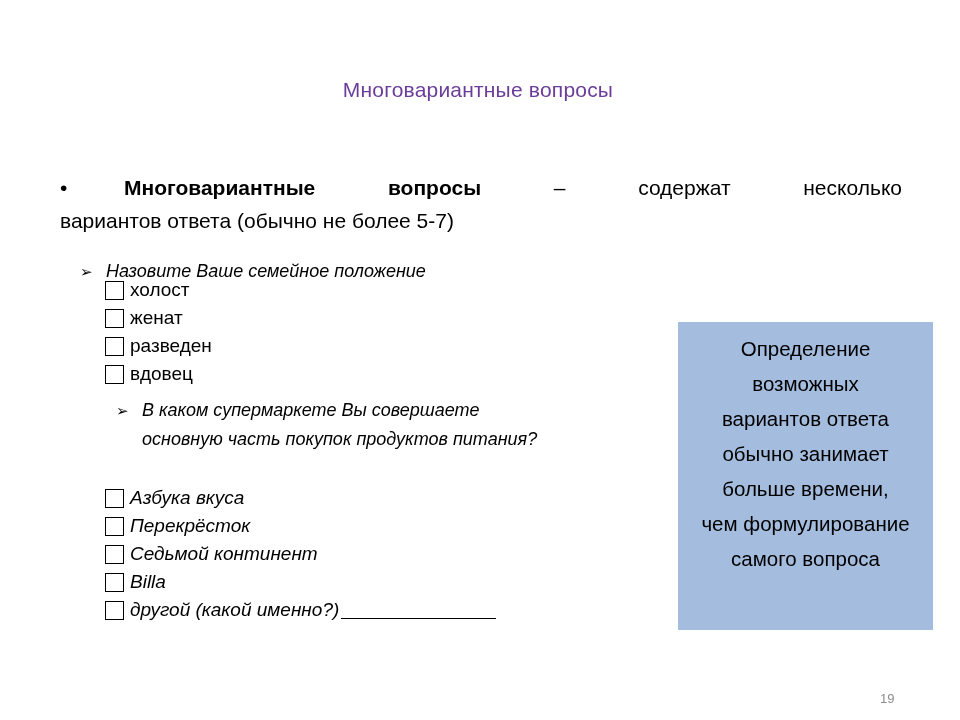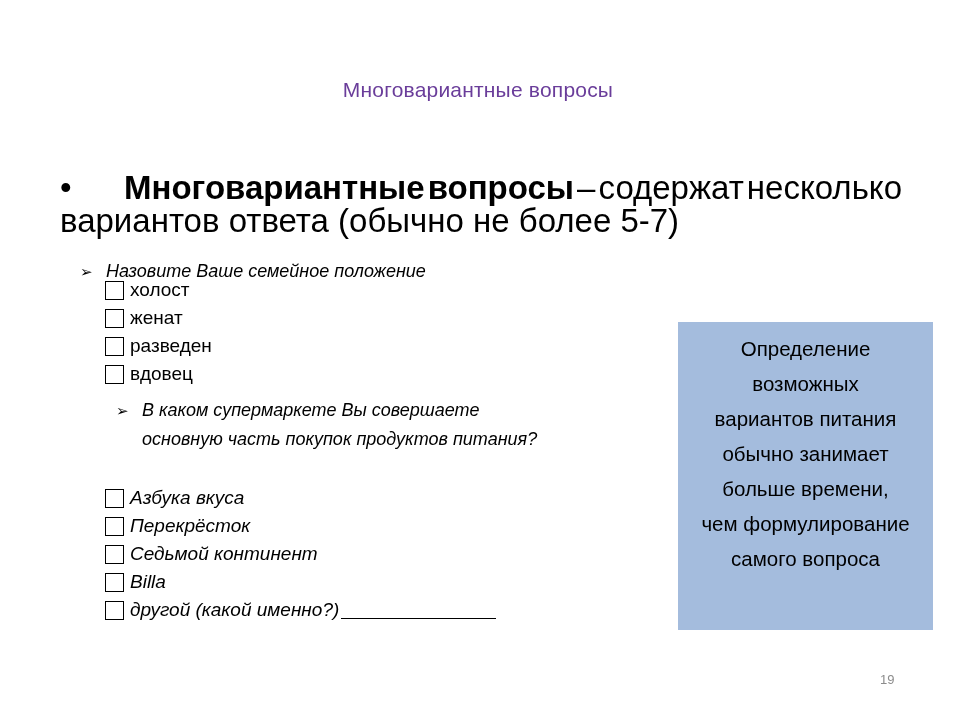--- a/index.html
+++ b/index.html
@@ -23,21 +23,21 @@
       text-align: center;
       font-size: 21px;
       color: #6a3d9a;
       letter-spacing: 0.2px;
     }
     .main-bullet {
       position: absolute;
       left: 60px;
       top: 171px;
       width: 842px;
-      font-size: 33px;
+      font-size: 21px;
       line-height: 33px;
     }
     .main-bullet .line1 {
       display: flex;
       justify-content: space-between;
       white-space: nowrap;
     }
     .main-bullet .dot {
       width: 64px;
       display: inline-block;
@@ -92,21 +92,21 @@
       background: #a4bcdd;
       text-align: center;
       font-size: 20.5px;
       line-height: 35px;
       padding-top: 9px;
       box-sizing: border-box;
     }
     .page-num {
       position: absolute;
       left: 880px;
-      top: 672px;
+      top: 691px;
       font-size: 13px;
       color: #8c8c8c;
     }
   </style>
 </head>
 <body>
 
 <div class="slide-title">Многовариантные вопросы</div>
 
 <div class="main-bullet">
@@ -168,20 +168,20 @@
   <div class="opt">
       <span class="box"></span>
       <span>другой (какой именно?)</span>
       <span class="blank"></span>
     </div>
 </div>
 
 <div class="note">
   <div>Определение</div>
   <div>возможных</div>
-  <div>вариантов питания</div>
+  <div>вариантов ответа</div>
   <div>обычно занимает</div>
   <div>больше времени,</div>
   <div>чем формулирование</div>
   <div>самого вопроса</div>
 </div>
 
 <div class="page-num">19</div>
 
 </body></html>

